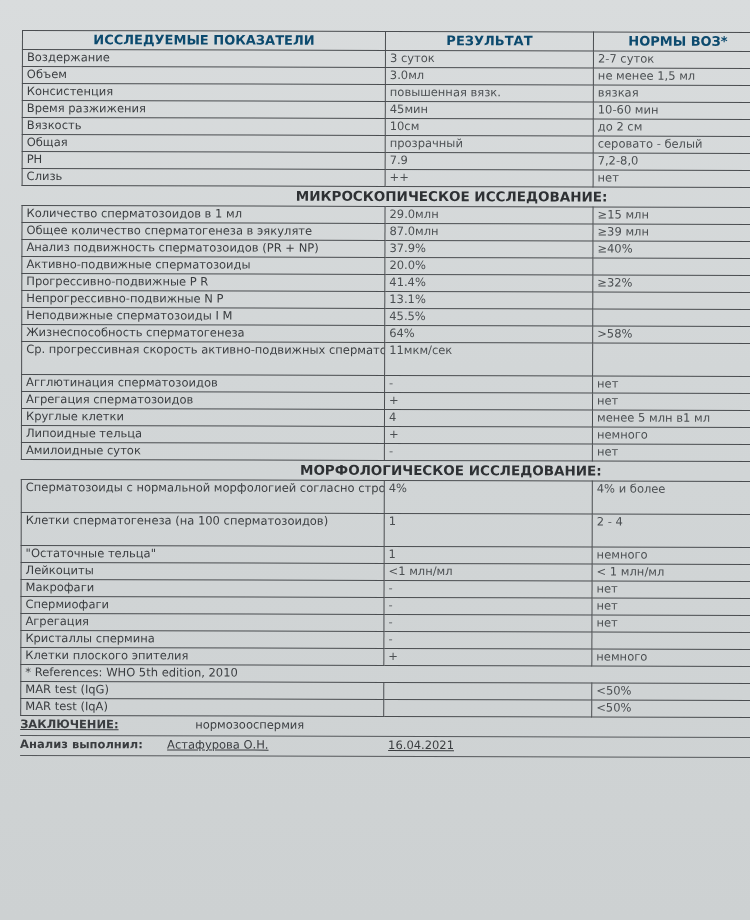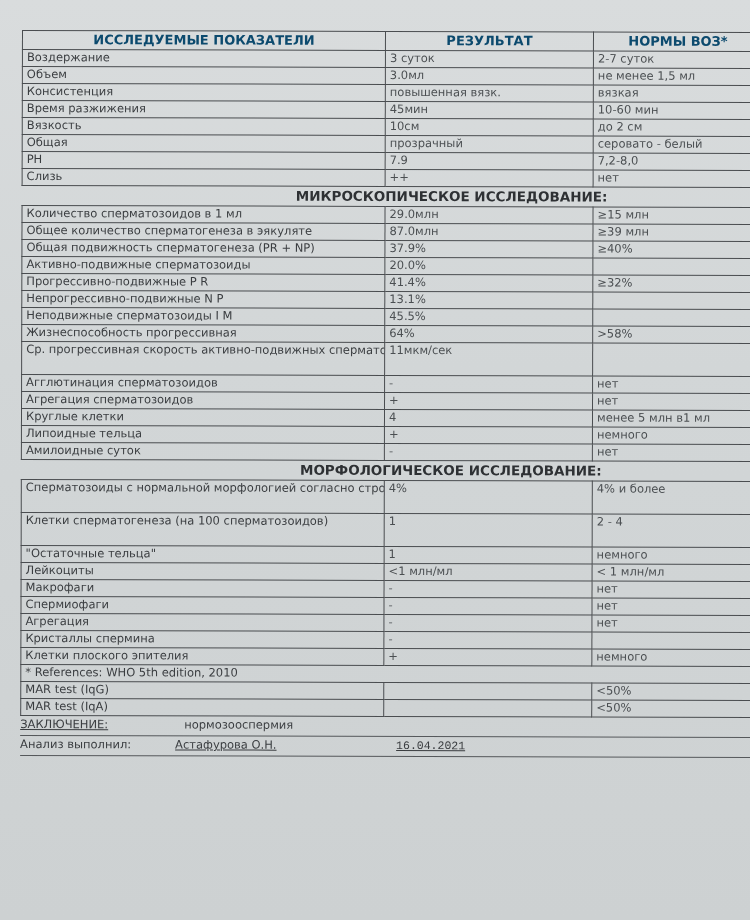--- a/index.html
+++ b/index.html
@@ -58,24 +58,24 @@
   .ref-row td { border-left: 1.6px solid #4a4d50; }
   .footer-line {
     font-size: 11.5px;
     line-height: 17px;
     height: 19px;
     border-bottom: 1.4px solid #55585b;
     width: 740px;
     position: relative;
     color: #3a3d40;
   }
-  .footer-line .lbl { position: absolute; left: 0; text-decoration: underline; }
-  .footer-line .val1 { position: absolute; left: 164px; }
-  .footer-line .val2 { position: absolute; left: 155px; text-decoration: underline; }
-  .footer-line .val3 { position: absolute; left: 376px; text-decoration: underline; font-family: Liberation Mono, monospace; }
+  .footer-line .lbl { position: absolute; left: 0; text-decoration: underline; font-weight: bold; }
+  .footer-line .val1 { position: absolute; left: 175px; }
+  .footer-line .val2 { position: absolute; left: 147px; text-decoration: underline; }
+  .footer-line .val3 { position: absolute; left: 368px; text-decoration: underline; }
 </style>
 </head>
 <body>
 
 <div class="sheet">
 
   <table class="grid t1">
     <colgroup>
         <col class="c1">
         <col class="c2">
@@ -143,21 +143,21 @@
           <td>Количество сперматозоидов в 1 мл</td>
           <td class="res">29.0млн</td>
           <td class="norm">≥15 млн</td>
         </tr>
     <tr>
           <td>Общее количество сперматогенеза в эякуляте</td>
           <td class="res">87.0млн</td>
           <td class="norm">≥39 млн</td>
         </tr>
     <tr>
-          <td>Общая подвижность сперматогенеза (PR + NP)</td>
+          <td>Анализ подвижность сперматозоидов (PR + NP)</td>
           <td class="res">37.9%</td>
           <td class="norm">≥40%</td>
         </tr>
     <tr>
           <td>Активно-подвижные сперматозоиды</td>
           <td class="res">20.0%</td>
           <td class="norm"></td>
         </tr>
     <tr>
           <td>Прогрессивно-подвижные P R</td>
@@ -168,21 +168,21 @@
           <td>Непрогрессивно-подвижные N P</td>
           <td class="res">13.1%</td>
           <td class="norm"></td>
         </tr>
     <tr>
           <td>Неподвижные сперматозоиды I M</td>
           <td class="res">45.5%</td>
           <td class="norm"></td>
         </tr>
     <tr>
-          <td>Жизнеспособность  прогрессивная</td>
+          <td>Жизнеспособность  сперматогенеза</td>
           <td class="res">64%</td>
           <td class="norm">&gt;58%</td>
         </tr>
     <tr class="tall">
           <td class="wrap">Ср. прогрессивная скорость активно-подвижных сперматозоидов</td>
           <td class="res">11мкм/сек</td>
           <td class="norm"></td>
         </tr>
     <tr>
           <td>Агглютинация сперматозоидов</td>

